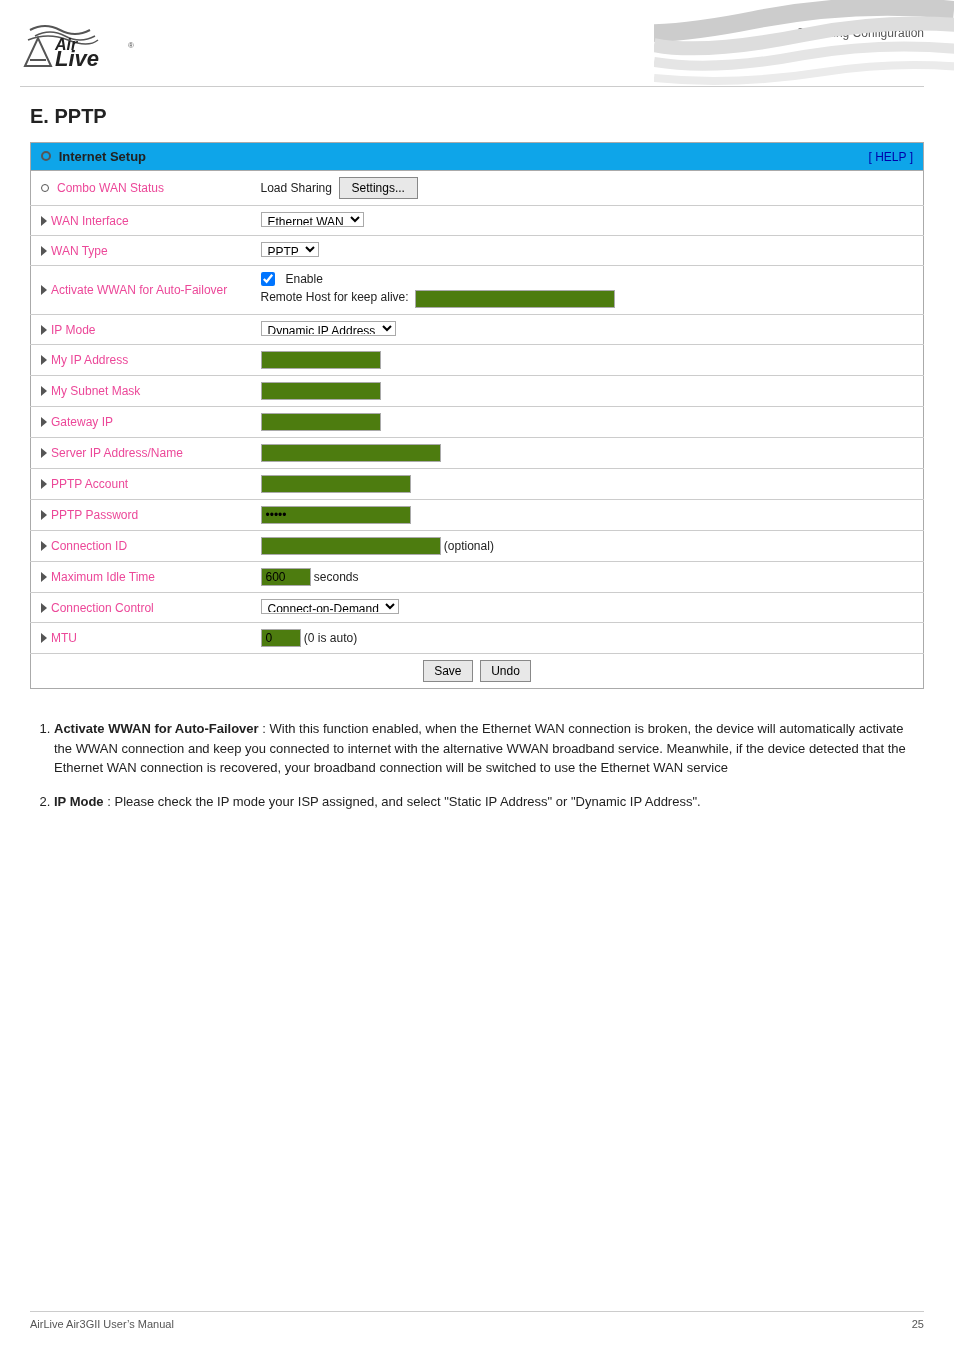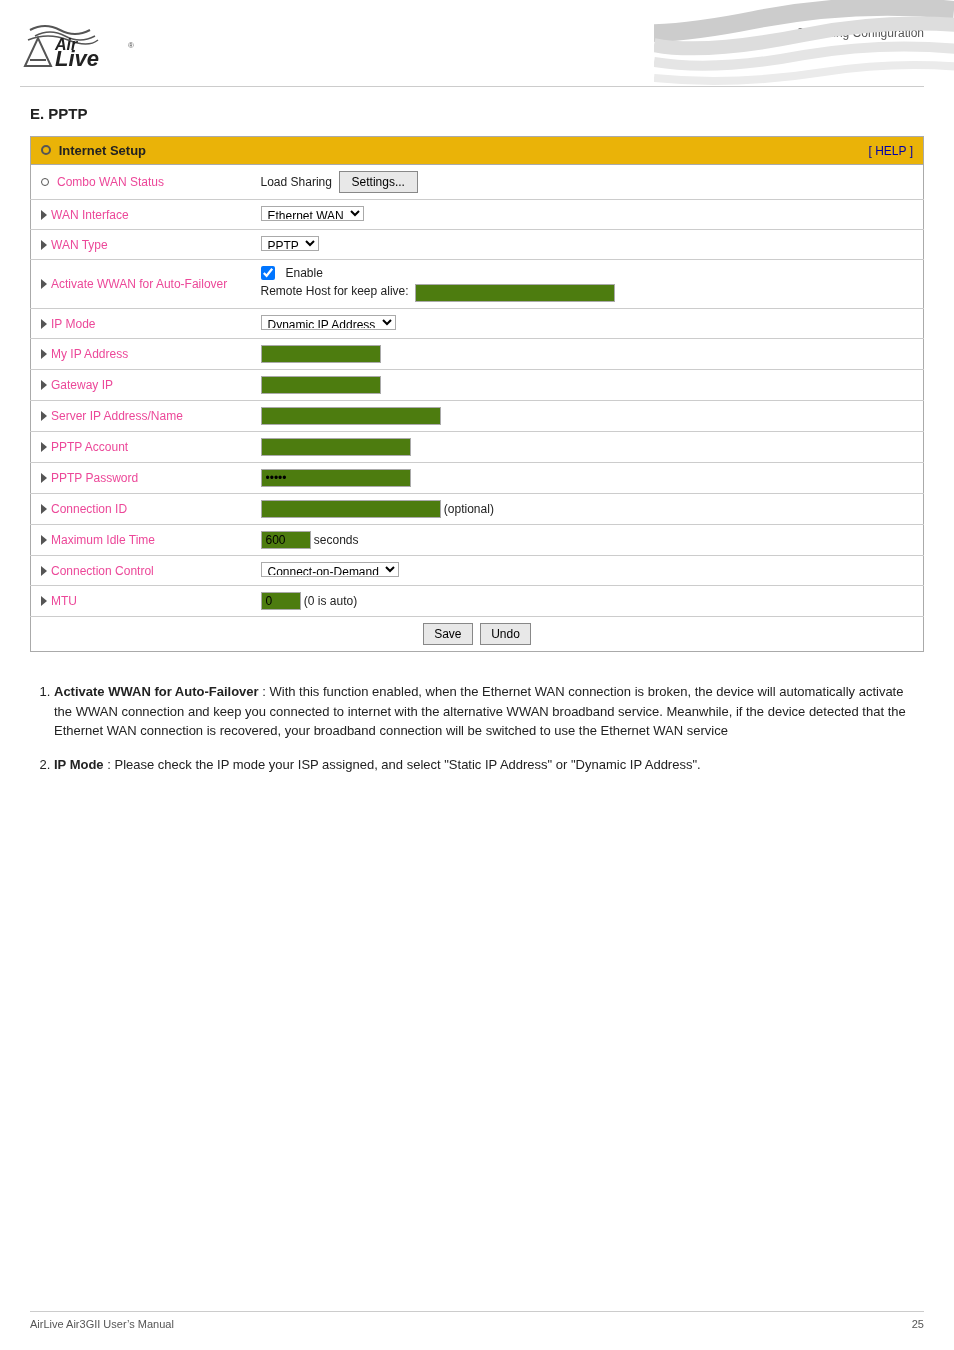--- a/index.html
+++ b/index.html
@@ -35,21 +35,21 @@
       position: absolute;
       top: 0;
       right: 0;
       width: 300px;
       height: 90px;
       overflow: hidden;
     }
 
     
     .section-title {
-      font-size: 15px;
+      font-size: 20px;
       font-weight: bold;
       padding: 18px 30px 14px 30px;
       color: #222;
     }
 
     
     .main-content {
       padding: 0 30px;
     }
 
@@ -62,21 +62,21 @@
     }
     .setup-table td {
       border-bottom: 1px solid #ccc;
       padding: 6px 10px;
       vertical-align: middle;
     }
     .setup-table tr:last-child td {
       border-bottom: none;
     }
     .table-header {
-      background: #eab308;
+      background: #0ea5e9;
       display: flex;
       justify-content: space-between;
       align-items: center;
       padding: 6px 10px;
       border-bottom: 1px solid #aaa;
     }
     .table-header-title {
       font-weight: bold;
       font-size: 13px;
       color: #222;
@@ -334,20 +334,31 @@
           <div class="arrow-label">
             <span class="arrow"></span>
             My IP Address
           </div>
         </td>
         <td class="right-col">
           <input type="text" style="width: 120px;">
         </td>
       </tr>
 
+      <tr>
+        <td class="left-col">
+          <div class="arrow-label">
+            <span class="arrow"></span>
+            My Subnet Mask
+          </div>
+        </td>
+        <td class="right-col">
+          <input type="text" style="width: 120px;">
+        </td>
+      </tr>
 
       <tr>
         <td class="left-col">
           <div class="arrow-label">
             <span class="arrow"></span>
             Gateway IP
           </div>
         </td>
         <td class="right-col">
           <input type="text" style="width: 120px;">

